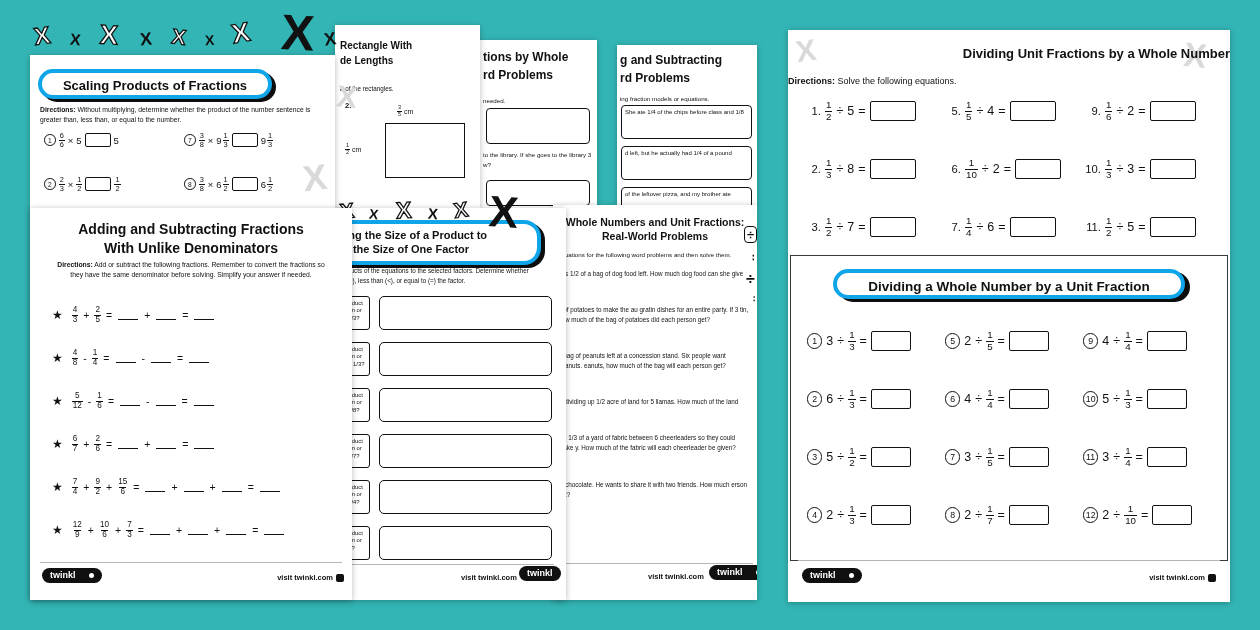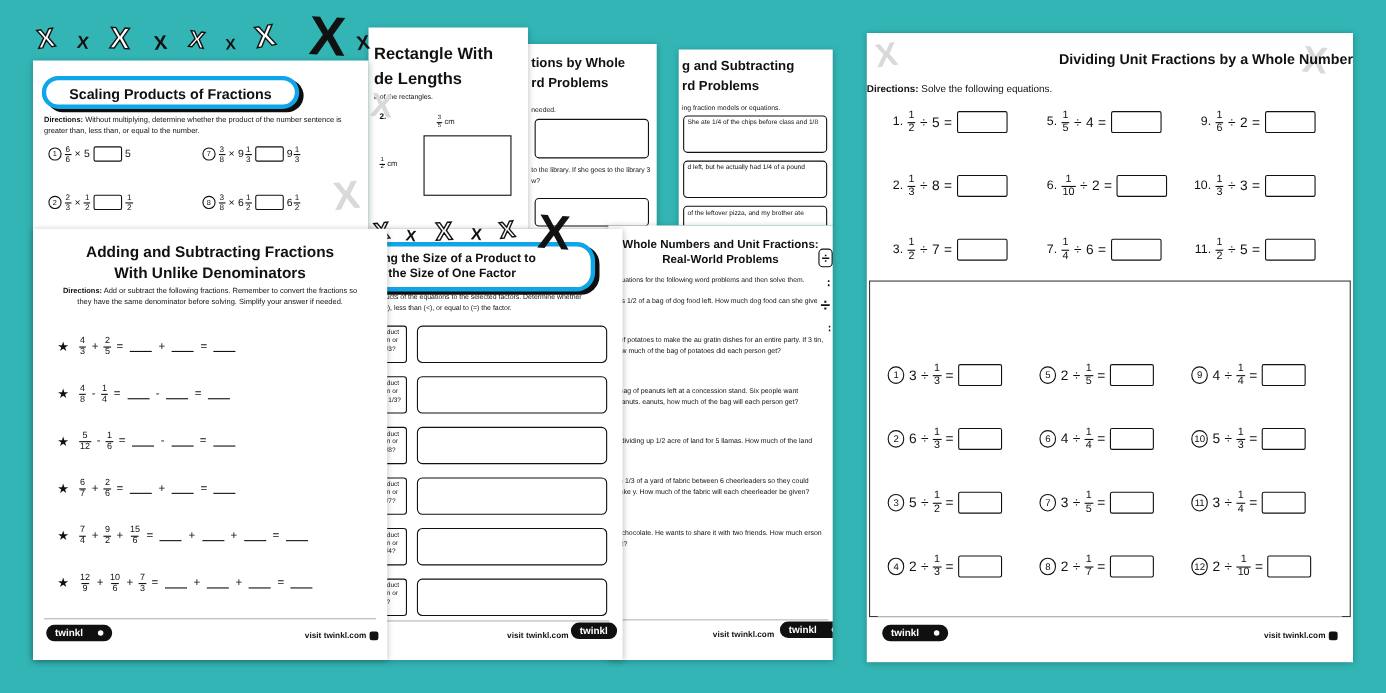--- a/index.html
+++ b/index.html
@@ -45,21 +45,21 @@
   .d-box{border:1px solid #111;border-radius:4px;height:34px;margin-bottom:7px;font-size:6px;
          padding:2px 3px;line-height:1.5}
 
   #pg-divwp{left:480px;top:40px;width:117px;height:168px;z-index:2}
   #pg-divwp .c-title{position:absolute;left:3px;top:8px;font-size:12px;font-weight:800;line-height:1.5}
   #pg-divwp .c-frag1{position:absolute;left:3px;top:57px;font-size:6.2px}
   #pg-divwp .c-box{position:absolute;left:6px;right:7px;border:1px solid #111;border-radius:4px}
   #pg-divwp .c-frag2{position:absolute;left:3px;top:110px;font-size:6.2px;line-height:1.6}
 
   #pg-rect{left:335px;top:25px;width:145px;height:183px;z-index:3}
-  #pg-rect .b-title{position:absolute;left:5px;top:14px;font-size:15px;font-weight:800;line-height:1.45}
+  #pg-rect .b-title{position:absolute;left:5px;top:14px;font-size:10px;font-weight:800;line-height:1.45}
   #pg-rect .b-frag{position:absolute;left:5px;top:60px;font-size:6.3px}
   #pg-rect .b-item{position:absolute;left:10px;top:76px;font-size:7.5px;font-weight:700}
   #pg-rect .b-toplabel{position:absolute;left:62px;top:80px;font-size:7px;display:flex;gap:2px;align-items:center}
   #pg-rect .b-rect{position:absolute;left:50px;top:98px;width:80px;height:55px;border:1.2px solid #111}
   #pg-rect .b-leftlabel{position:absolute;left:10px;top:118px;font-size:7px;display:flex;gap:2px;align-items:center}
 
   #pg-wordreal{left:553px;top:205px;width:204px;height:395px;z-index:4}
   #pg-wordreal .e-title{position:absolute;left:0;right:0;top:10px;text-align:center;font-size:10.5px;
         font-weight:800;line-height:1.35}
   #pg-wordreal .e-dir{position:absolute;left:5px;right:4px;top:46px;font-size:6.2px}
@@ -589,20 +589,21 @@
         </span>
         <span class="op">÷</span>
         <span>5</span>
         <span class="op">=</span>
         <span class="abox box1"></span>
       </div>
 
   </div>
 
   <div class="r-sec2">
+    <div class="pill r-banner"><span>Dividing a Whole Number by a Unit Fraction</span></div>
     <div class="r-grid2">
 
         <div class="eq">
           <span class="circ">1</span>
           <span>3</span>
           <span class="op">÷</span>
           <span class="frac">
             <span class="fn">1</span>
             <span class="fd">3</span>
           </span>

